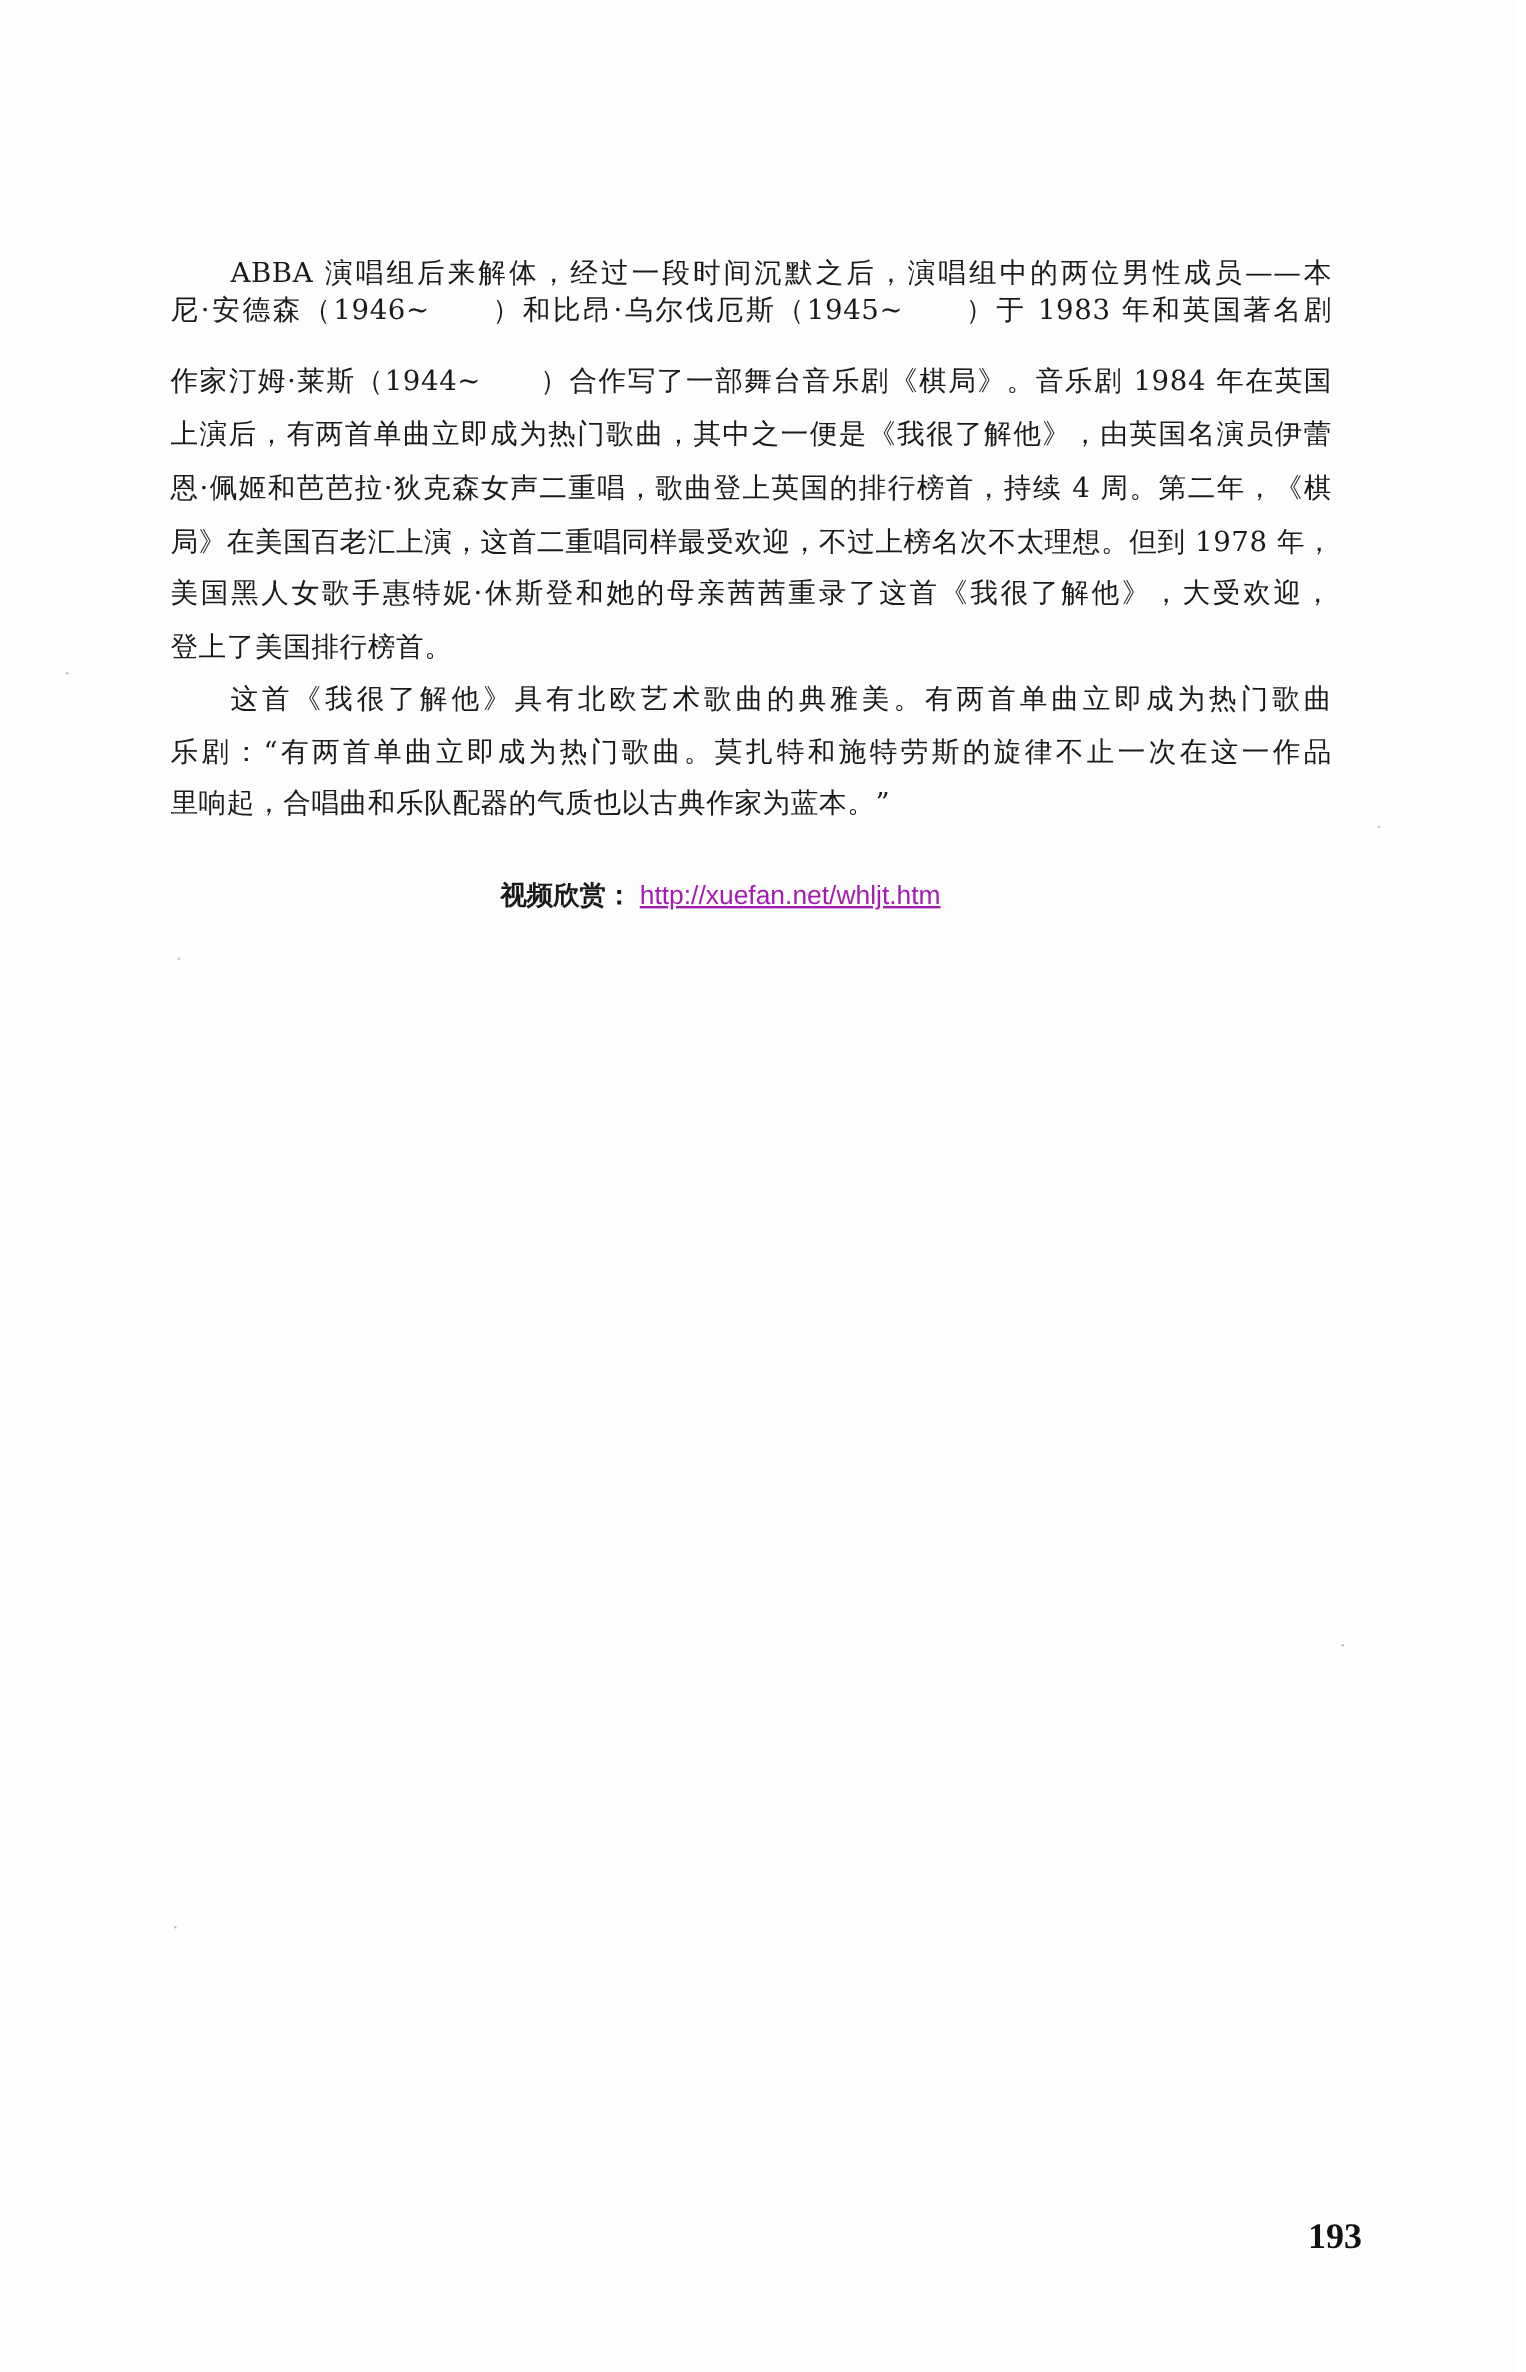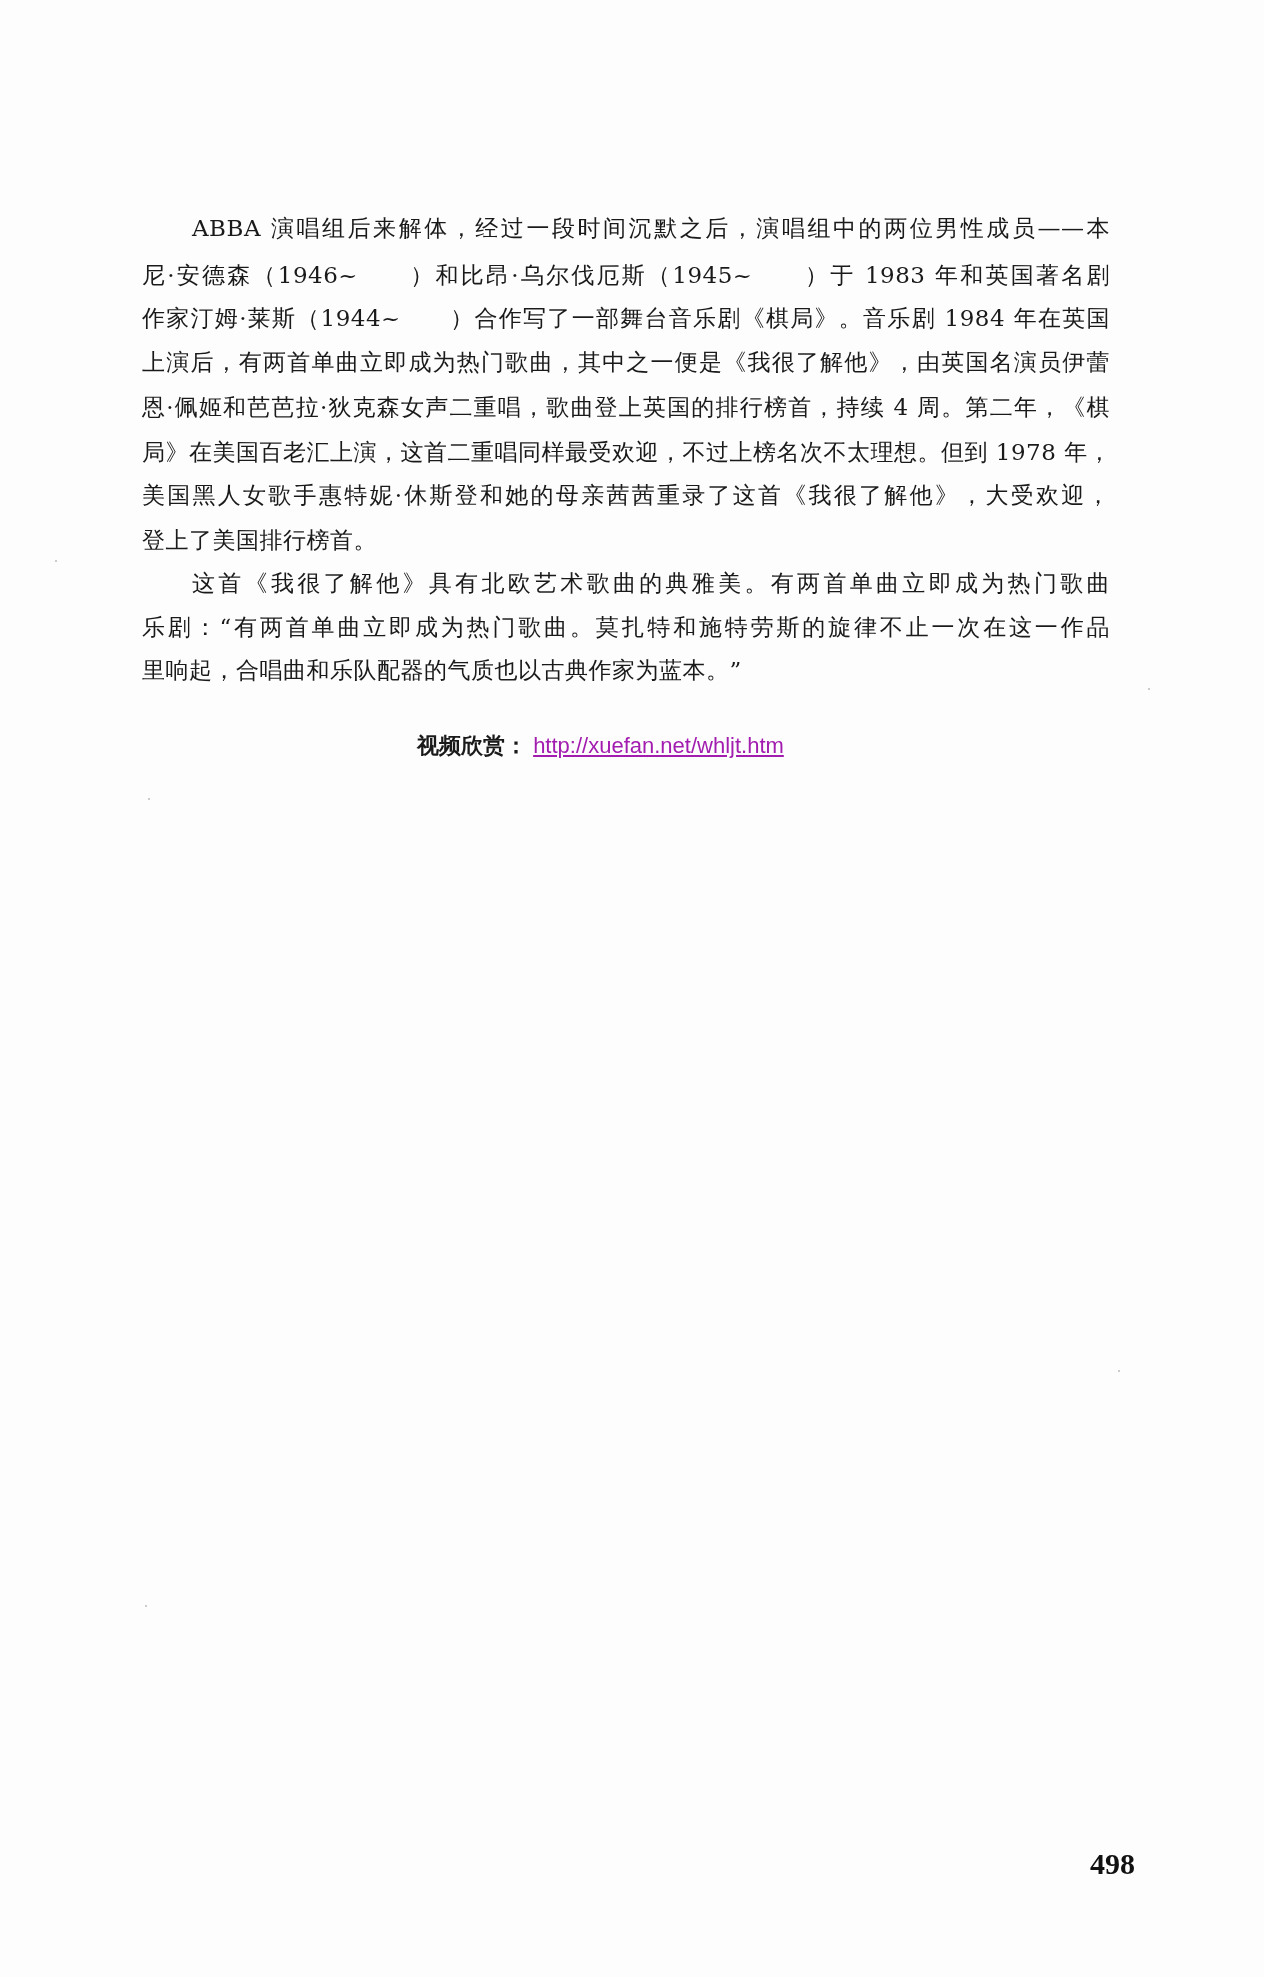--- a/index.html
+++ b/index.html
@@ -17,40 +17,40 @@
                  font-family:"Liberation Serif", serif; font-weight:bold; color:#111; }
   .speck { position:absolute; width:2px; height:2px; background:#bbb; border-radius:1px; }
 </style>
 </head>
 <body>
 
 <div class="page">
 
   <div>
     <div class="line indent" style="top:213px">ABBA 演唱组后来解体，经过一段时间沉默之后，演唱组中的两位男性成员——本</div>
-    <div class="line" style="top:260px">尼·安德森（1946~　　）和比昂·乌尔伐厄斯（1945~　　）于 1983 年和英国著名剧</div>
+    <div class="line" style="top:244px">尼·安德森（1946~　　）和比昂·乌尔伐厄斯（1945~　　）于 1983 年和英国著名剧</div>
     <div class="line" style="top:303px">作家汀姆·莱斯（1944~　　）合作写了一部舞台音乐剧《棋局》。音乐剧 1984 年在英国</div>
     <div class="line" style="top:347px">上演后，有两首单曲立即成为热门歌曲，其中之一便是《我很了解他》，由英国名演员伊蕾</div>
     <div class="line" style="top:392px">恩·佩姬和芭芭拉·狄克森女声二重唱，歌曲登上英国的排行榜首，持续 4 周。第二年，《棋</div>
     <div class="line" style="top:437px">局》在美国百老汇上演，这首二重唱同样最受欢迎，不过上榜名次不太理想。但到 1978 年，</div>
     <div class="line" style="top:480px">美国黑人女歌手惠特妮·休斯登和她的母亲茜茜重录了这首《我很了解他》，大受欢迎，</div>
     <div class="line last" style="top:525px">登上了美国排行榜首。</div>
   </div>
 
   <div>
     <div class="line indent" style="top:568px">这首《我很了解他》具有北欧艺术歌曲的典雅美。有两首单曲立即成为热门歌曲</div>
     <div class="line" style="top:612px">乐剧：“有两首单曲立即成为热门歌曲。莫扎特和施特劳斯的旋律不止一次在这一作品</div>
     <div class="line last" style="top:655px">里响起，合唱曲和乐队配器的气质也以古典作家为蓝本。”</div>
   </div>
 
   <div class="link-row">
     <span>视频欣赏：</span>
     <a>http://xuefan.net/whljt.htm</a>
   </div>
 
-  <div class="page-number">498</div>
+  <div class="page-number">193</div>
 
   <div class="speck" style="left:55px;top:560px"></div>
   <div class="speck" style="left:148px;top:798px"></div>
   <div class="speck" style="left:1148px;top:688px"></div>
   <div class="speck" style="left:1118px;top:1370px"></div>
   <div class="speck" style="left:145px;top:1605px"></div>
 </div>
 
 </body></html>

